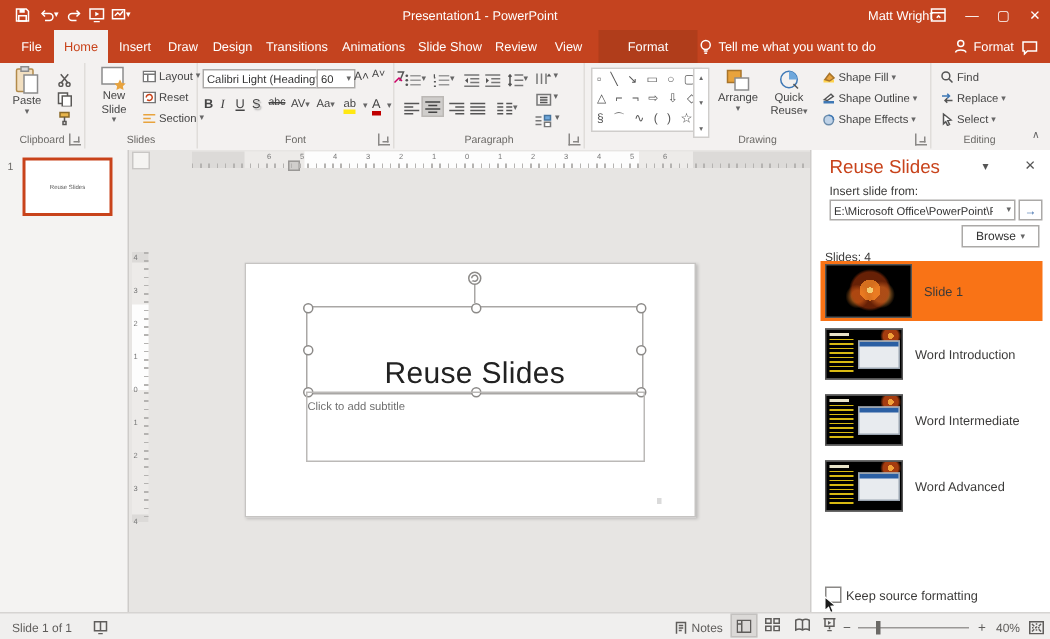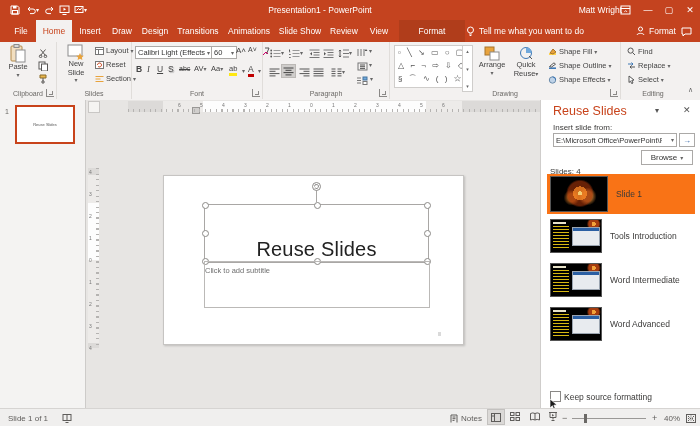--- a/index.html
+++ b/index.html
@@ -240,21 +240,21 @@
             <path d="M.5 1.5h8M.5 4h5M.5 6.5h8" stroke="#E8A33D"></path>
           </svg>
         <span>Section</span>
           <span class="cv">▾</span>
       </div>
       <div class="glabel">Slides</div>
     </div>
 
     <div class="rgroup" style="left:132px;width:130px">
       <div class="combo" style="left:3px;top:4px;width:72px;height:11px">
-        <span>Calibri Light (Effects</span>
+        <span>Calibri Light (Heading</span>
           <span class="cv">▾</span>
       </div>
       <div class="combo" style="left:79px;top:4px;width:20px;height:11px">
         <span>60</span>
           <span class="cv">▾</span>
       </div>
       <span class="fbtn" style="left:104px;top:4px;font-size:8px">A˄</span>
       <span class="fbtn" style="left:116px;top:4px;font-size:7px">A˅</span>
       <span class="tb-ico" style="left:116px;top:2px;left:127px">
         <svg width="9" height="9" viewBox="0 0 9 9">
@@ -556,21 +556,21 @@
         <span class="slabel">Slide 1</span>
       </div>
 
       <div class="slist-item" style="top:118px;height:36px">
         <div class="thumb" style="width:50px;height:32px;margin-left:3px">
           <span class="wt-title"></span>
           <span class="wt-lines"></span>
           <span class="wt-fw"></span>
           <span class="wt-shot"></span>
         </div>
-        <span class="slabel">Tools Introduction</span>
+        <span class="slabel">Word Introduction</span>
       </div>
 
       <div class="slist-item" style="top:162px;height:36px">
         <div class="thumb" style="width:50px;height:32px;margin-left:3px">
           <span class="wt-title"></span>
           <span class="wt-lines"></span>
           <span class="wt-fw"></span>
           <span class="wt-shot"></span>
         </div>
         <span class="slabel">Word Intermediate</span>

